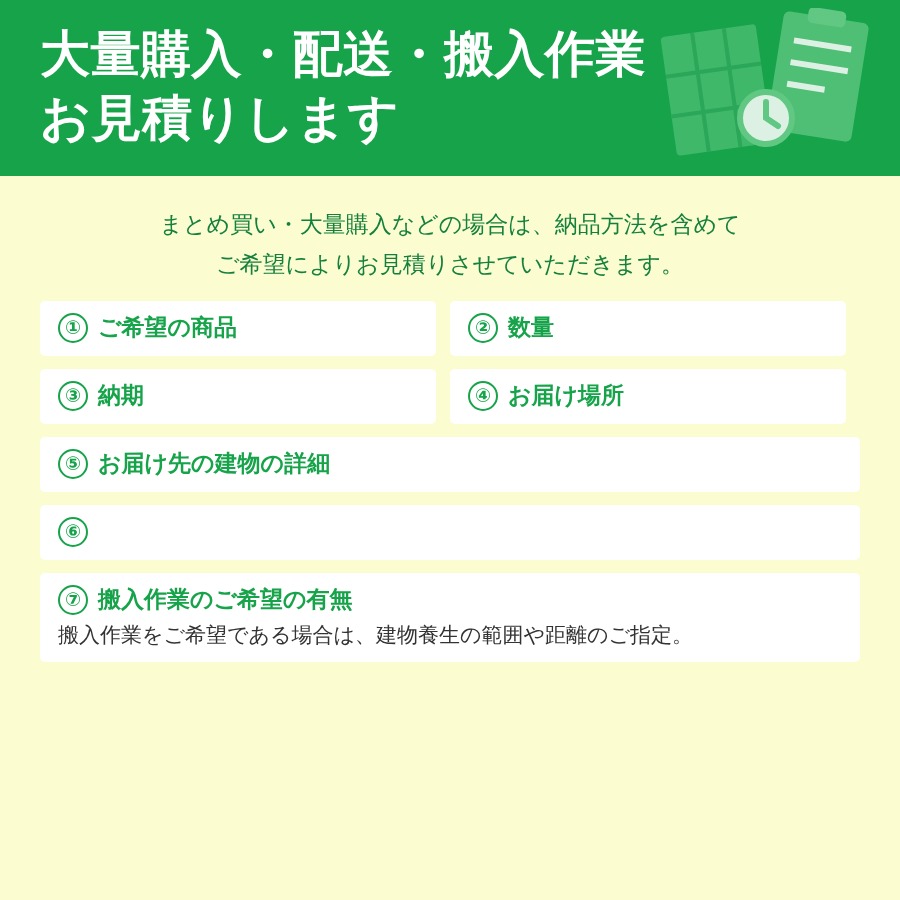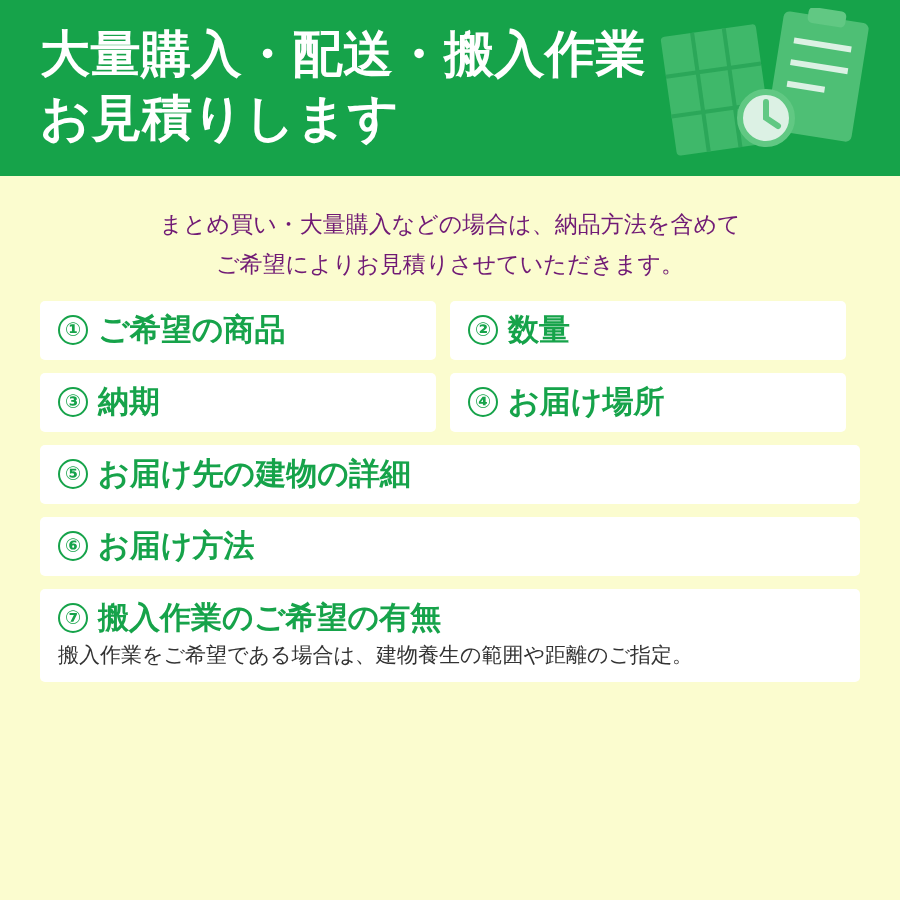--- a/index.html
+++ b/index.html
@@ -55,21 +55,21 @@
   .body {
     position: relative;
     width: 900px;
     height: 724px;
     background: #fbfccf;
     box-sizing: border-box;
     padding: 28px 40px 0 40px;
   }
   .intro {
     text-align: center;
-    color: #701a75;
+    color: #15803d;
     font-size: 23px;
     line-height: 1.75;
     margin: 0 0 16px 0;
   }
   .intro div {
     white-space: nowrap;
   }
 
   
   .row {
@@ -106,21 +106,21 @@
     color: #16a34a;
     font-size: 19px;
     font-weight: bold;
     display: flex;
     align-items: center;
     justify-content: center;
     box-sizing: border-box;
   }
   .card-title {
     color: #16a34a;
-    font-size: 31px;
+    font-size: 23px;
     font-weight: bold;
     line-height: 1.1;
     white-space: nowrap;
   }
   .card-note {
     color: #333333;
     font-size: 21px;
     line-height: 1.35;
     margin-top: 6px;
     white-space: nowrap;
@@ -204,21 +204,20 @@
           <span class="num">⑤</span>
           <span class="card-title">お届け先の建物の詳細</span>
         </div>
       </div>
     </div>
 
     <div class="row">
       <div class="card full">
         <div class="card-head">
           <span class="num">⑥</span>
-          <span class="card-title">お届け方法</span>
         </div>
       </div>
     </div>
 
     <div class="row">
       <div class="card full">
         <div class="card-head">
           <span class="num">⑦</span>
           <span class="card-title">搬入作業のご希望の有無</span>
         </div>

